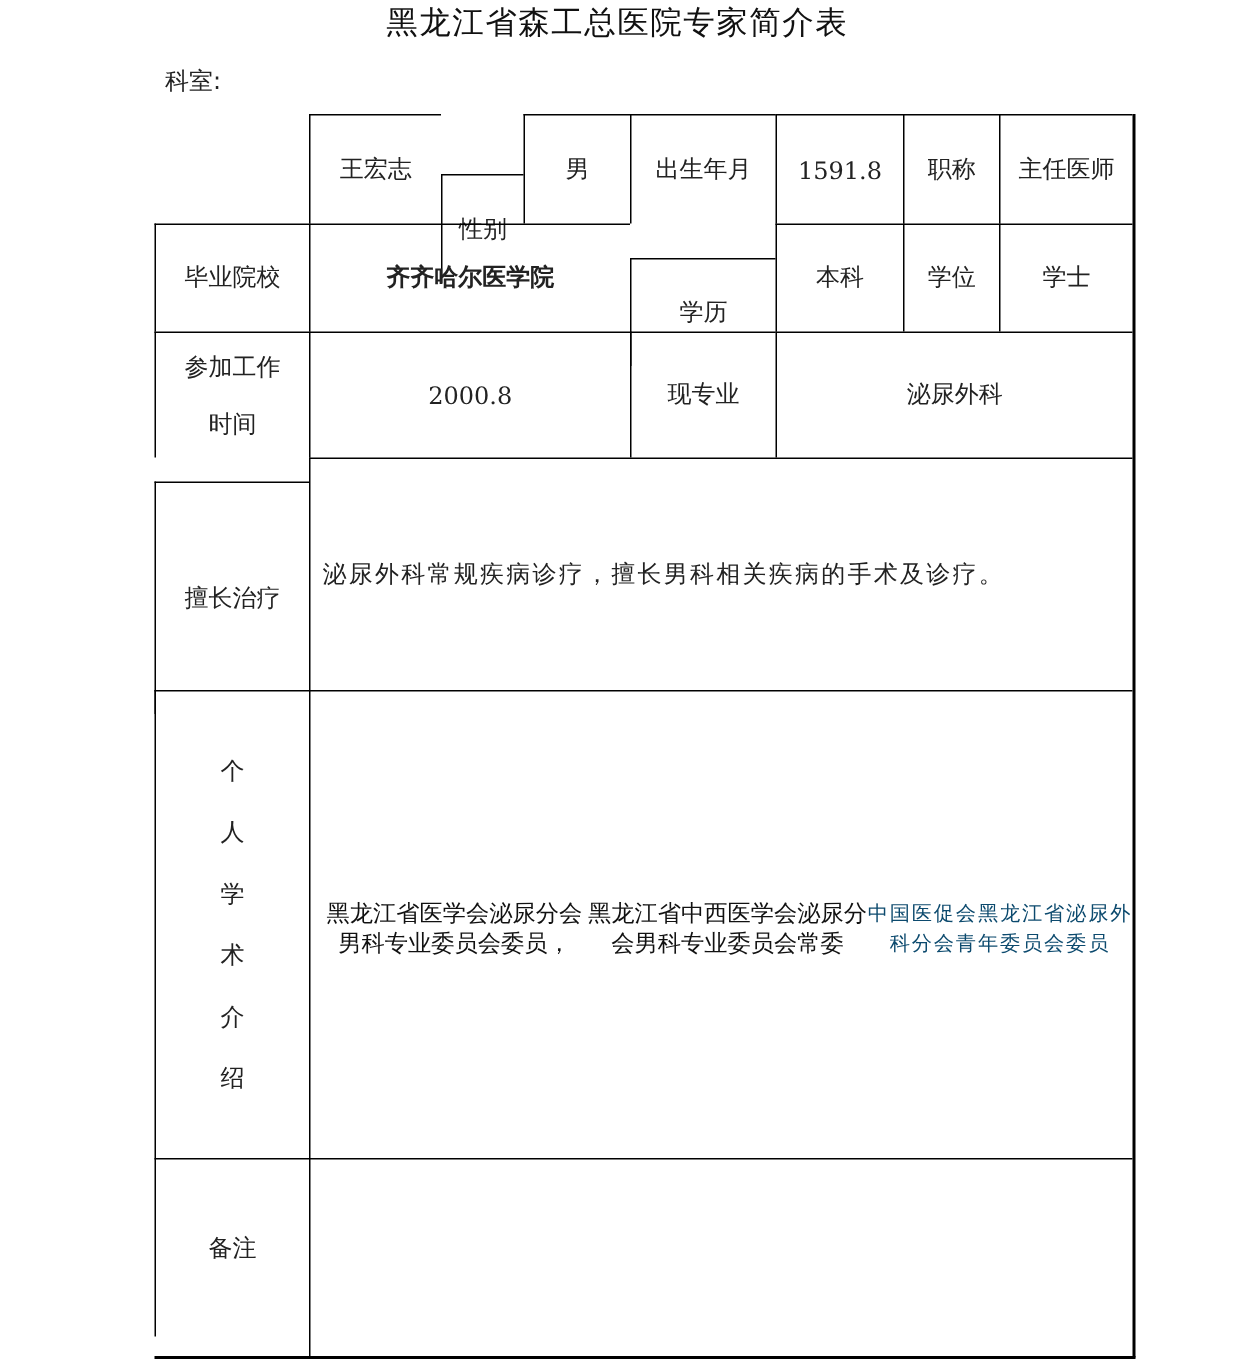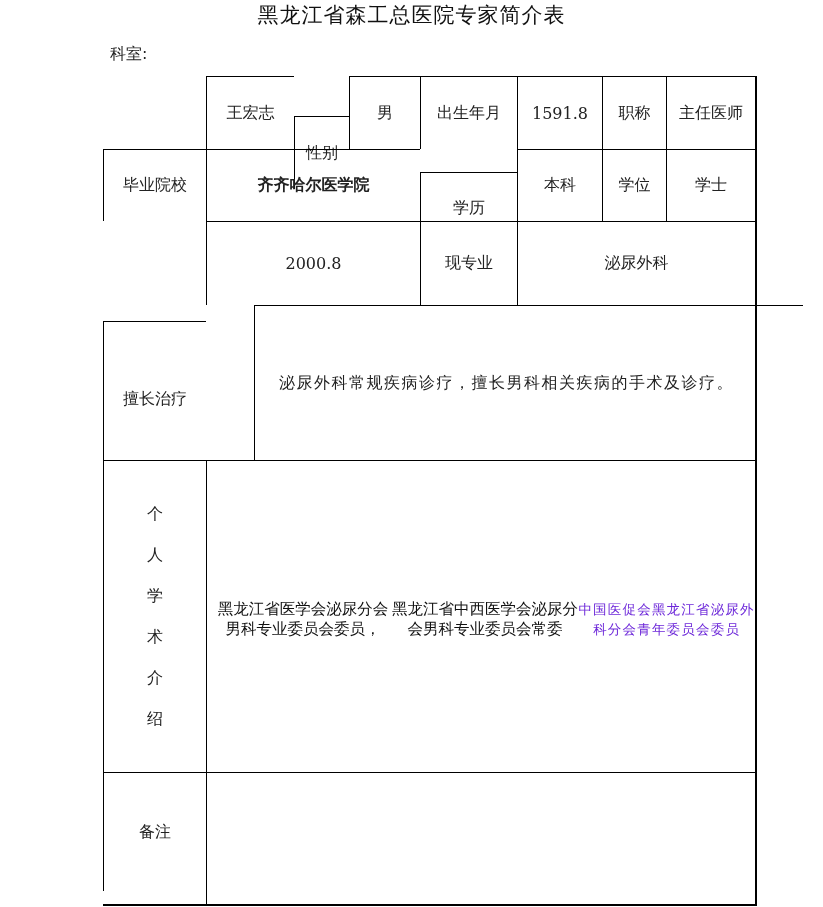--- a/index.html
+++ b/index.html
@@ -84,23 +84,22 @@
   }
   .vertical {
     display: flex;
     flex-direction: column;
     align-items: center;
     gap: 19px;
     line-height: 22px;
   }
   .left-text {
     justify-content: flex-start;
-    padding-left: 24px;
+    padding-left: 8px;
     letter-spacing: 1.5px;
-    margin-left: 48px;
   }
   .academic {
     justify-content: flex-start;
     align-items: center;
     padding-left: 7px;
   }
   .academic-lines {
     display: flex;
     flex-direction: row;
     align-items: flex-start;
@@ -109,21 +108,21 @@
   .academic-lines .l1, .academic-lines .l2 {
     font-size: 15.5px;
     line-height: 20px;
     color: #111;
     font-family: "DejaVu Sans", sans-serif;
   }
   .academic-lines .l3 {
     font-size: 13.5px;
     line-height: 20px;
     letter-spacing: 1.2px;
-    color: #6d28d9;
+    color: #0c4a6e;
   }
 </style>
 </head>
 <body>
 
 <div class="title">黑龙江省森工总医院专家简介表</div>
 <div class="dept">科室:</div>
 
 <div class="grid">
 
@@ -135,20 +134,26 @@
   <div class="cell" style="left:499px;top:0;width:64px;height:73px;">职称</div>
   <div class="cell" style="left:563px;top:0;width:89px;height:73px;">主任医师</div>
 
   <div class="cell" style="left:0;top:73px;width:103px;height:72px;">毕业院校</div>
   <div class="cell" style="left:103px;top:73px;width:214px;height:72px;font-weight:bold;">齐齐哈尔医学院</div>
   <div class="cell" style="left:317px;top:73px;width:97px;height:72px;margin-top:23px;">学历</div>
   <div class="cell" style="left:414px;top:73px;width:85px;height:72px;">本科</div>
   <div class="cell" style="left:499px;top:73px;width:64px;height:72px;">学位</div>
   <div class="cell" style="left:563px;top:73px;width:89px;height:72px;">学士</div>
 
+  <div class="cell" style="left:0;top:145px;width:103px;height:84px;">
+    <div class="two-line">
+      <span>参加工作</span>
+      <span>时间</span>
+    </div>
+  </div>
   <div class="cell num" style="left:103px;top:145px;width:214px;height:84px;">2000.8</div>
   <div class="cell" style="left:414px;top:145px;width:238px;height:84px;">泌尿外科</div>
   <div class="cell" style="left:317px;top:145px;width:97px;height:84px;">现专业</div>
 
   <div class="cell" style="left:0;top:245px;width:103px;height:155px;">擅长治疗</div>
   <div class="cell left-text" style="left:103px;top:229px;width:549px;height:155px;">泌尿外科常规疾病诊疗，擅长男科相关疾病的手术及诊疗。</div>
 
   <div class="cell" style="left:0;top:384px;width:103px;height:312px;">
     <div class="vertical">
       <span>个</span>

